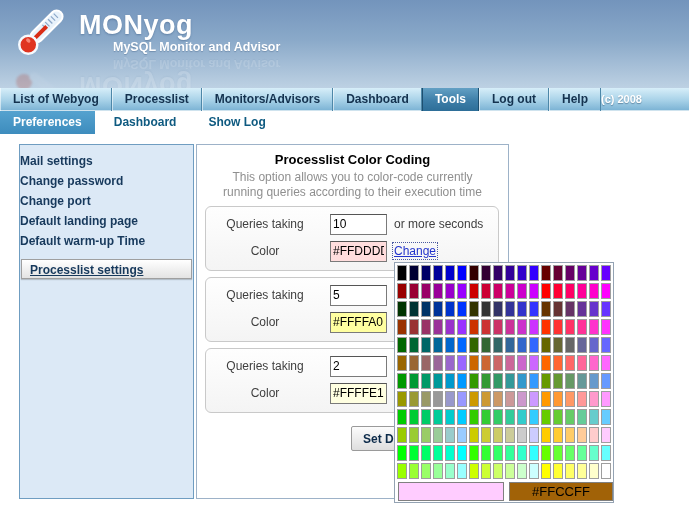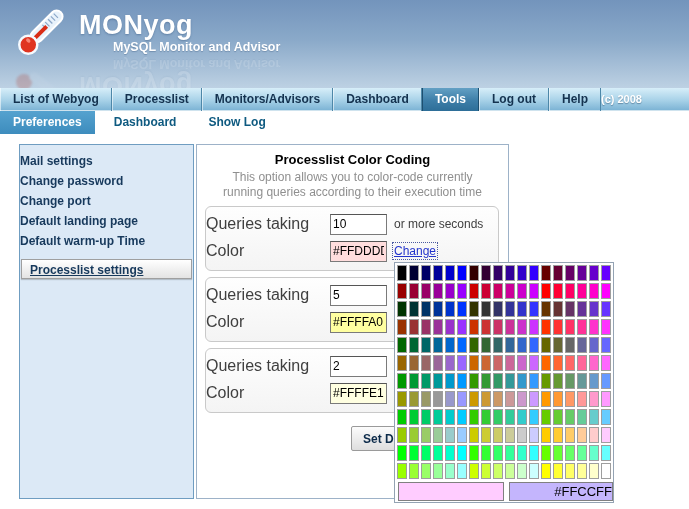--- a/index.html
+++ b/index.html
@@ -55,21 +55,21 @@
   .panel-title{margin-top:7px;text-align:center;font-size:13px;font-weight:bold;color:#000;}
   .panel-desc{text-align:center;font-size:12px;color:#8f8f8f;line-height:15px;}
   .panel-desc.first{margin-top:3px;}
 
   .card{position:absolute;left:8px;width:294px;height:65px;box-sizing:border-box;
           border:1px solid #c9c9c9;border-radius:6px;
           background:linear-gradient(180deg,#fefefe 0%,#f4f4f4 100%);}
   .card1{top:61px;} .card2{top:132px;} .card3{top:203px;}
   .card-row{position:absolute;left:0;right:0;height:22px;display:flex;align-items:center;}
   .rowA{top:6px;} .rowB{top:33px;}
-  .card-label{width:118px;text-align:left;margin-right:6px;font-size:16px;color:#3f3f3f;}
+  .card-label{width:118px;text-align:center;margin-right:6px;font-size:12px;color:#3f3f3f;}
   .num-input,.color-input{width:57px;height:21px;box-sizing:border-box;font-size:12px;
           font-family:"Liberation Sans",sans-serif;border:1px solid #7a7a7a;
           border-top-color:#555;padding:1px 2px;overflow:hidden;white-space:nowrap;}
   .suffix{margin-left:7px;font-size:12px;color:#3f3f3f;white-space:nowrap;}
   .change-link{margin-left:7px;font-size:12px;color:#2233cc;text-decoration:underline;
           cursor:pointer;white-space:nowrap;}
   .change-link.focused{outline:1px dotted #4a5aa0;outline-offset:1px;}
 
   .set-defaults{position:absolute;left:154px;top:281px;height:25px;padding:0 11px;
           font-family:"Liberation Sans",sans-serif;font-size:12px;font-weight:bold;
@@ -78,21 +78,21 @@
 
   
   .picker{position:absolute;left:394px;top:262px;width:220px;height:241px;
           box-sizing:border-box;background:#fff;border:1px solid #94a3b3;z-index:20;}
   .color-grid{position:absolute;left:2px;top:2px;display:grid;
           grid-template-columns:repeat(18,10px);grid-auto-rows:16px;gap:2px;}
   .swatch{width:10px;height:16px;box-sizing:border-box;border:1px solid #9e9e9e;cursor:pointer;}
   .preview{position:absolute;left:3px;top:219px;width:106px;height:19px;box-sizing:border-box;
           border:1px solid #808080;}
   .hexbox{position:absolute;left:114px;top:219px;width:104px;height:19px;box-sizing:border-box;
-          border:1px solid #808080;background:#c4b5fd;text-align:right;font-size:13px;
+          border:1px solid #808080;background:#a16207;text-align:center;font-size:13px;
           line-height:17px;color:#000;cursor:text;}
 </style>
 </head>
 <body>
 
 <div class="page">
 
   <div class="header">
     <div class="thermo">
       <svg width="66" height="66" viewBox="0 0 66 66">

